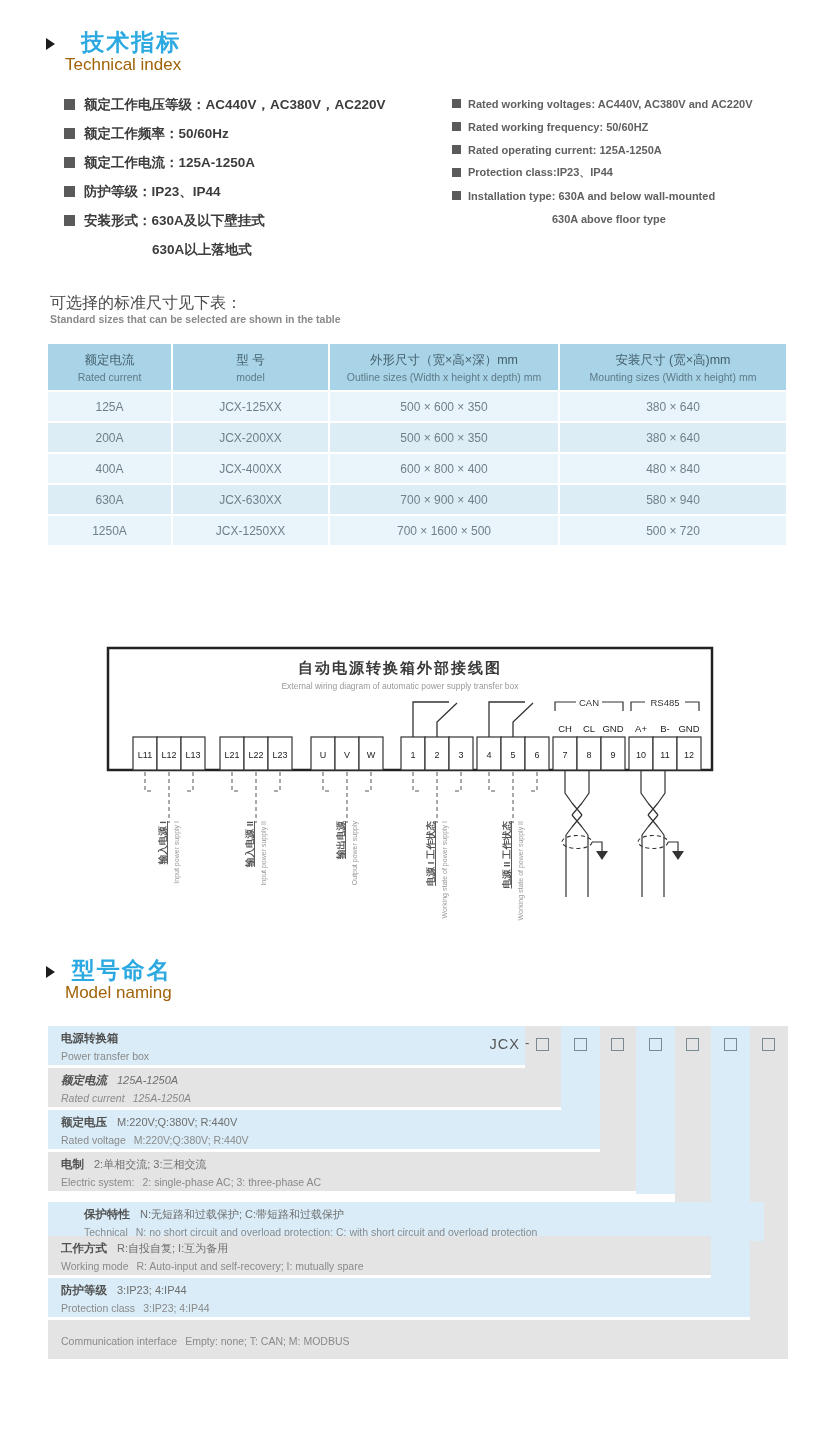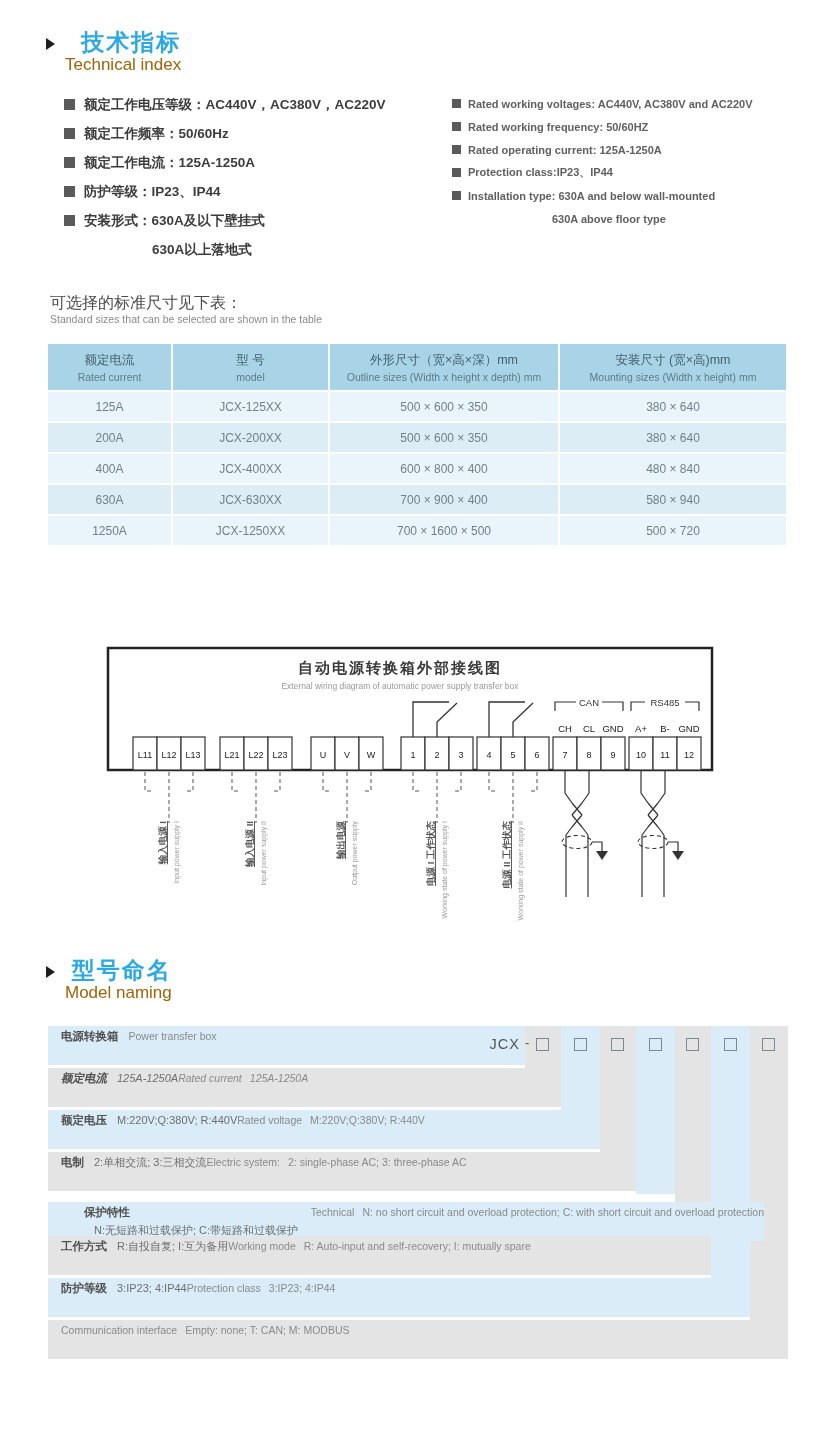--- a/index.html
+++ b/index.html
@@ -19,40 +19,40 @@
   .spec-en .spec{height:23px;}
   .sq{width:11px;height:11px;background:#5a5a5a;margin-right:9px;flex:0 0 auto;}
   .spec-en .sq{width:9px;height:9px;margin-right:7px;}
   .spec-txt{font-size:13.5px;color:#3c3c3c;white-space:nowrap;}
   .spec-en .spec-txt{font-size:11px;color:#606060;}
   .indent-zh{padding-left:88px;}
   .indent-en{padding-left:100px;}
 
   
   .tbl-intro-zh{position:absolute;left:50px;top:293px;font-size:16px;color:#4a4a4a;}
-  .tbl-intro-en{position:absolute;left:50px;top:313px;font-size:10.5px;color:#8a8a8a;}
+  .tbl-intro-en{position:absolute;left:50px;top:313px;font-size:10.5px;color:#8a8a8a;font-weight:bold;}
   table.sizes{position:absolute;left:48px;top:342px;border-collapse:separate;border-spacing:0 2px;table-layout:fixed;}
   table.sizes th{background:#A9D4E7;height:44px;font-weight:normal;vertical-align:middle;}
   table.sizes td{height:27px;text-align:center;vertical-align:middle;font-size:12px;color:#70808a;}
   table.sizes th,table.sizes td{border-right:2px solid #fff;}
   table.sizes th:last-child,table.sizes td:last-child{border-right:none;}
   tr.r-odd td{background:#EAF5FB;}
   tr.r-even td{background:#DCEDF6;}
   .th-zh{display:block;font-size:12.5px;color:#44616e;}
   .th-en{display:block;font-size:10.5px;color:#5e7b88;margin-top:2px;}
 
   
   .wiring-svg{position:absolute;left:105px;top:645px;}
 
   
   .model{position:absolute;left:48px;top:1026px;width:740px;height:333px;}
   .stripe{position:absolute;top:0;}
   .band-blue{background:#D9ECF7;}
   .band-gray{background:#E4E4E4;}
-  .m-row{position:absolute;left:0;height:39px;display:flex;flex-direction:row;justify-content:flex-start;
+  .m-row{position:absolute;left:0;height:39px;display:flex;flex-direction:column;justify-content:center;
          padding-left:13px;box-sizing:border-box;}
   .m-zh{font-size:11.5px;color:#4f4f4f;font-weight:bold;white-space:nowrap;}
   .m-zhv{font-size:11px;color:#6f6f6f;margin-left:10px;font-weight:normal;white-space:nowrap;}
   .m-en{font-size:10.5px;color:#8a8a8a;margin-top:2px;white-space:nowrap;}
   .m-env{font-size:10.5px;color:#8a8a8a;margin-left:8px;white-space:nowrap;}
   .jcx{position:absolute;left:420px;top:10px;width:52px;text-align:right;font-size:14.5px;color:#555;letter-spacing:1px;}
   .dash{position:absolute;left:477px;top:9px;font-size:13px;color:#555;}
   .mbox{position:absolute;top:12px;width:13px;height:13px;border:1.3px solid #7a8a94;box-sizing:border-box;}
 </style>
 </head>

